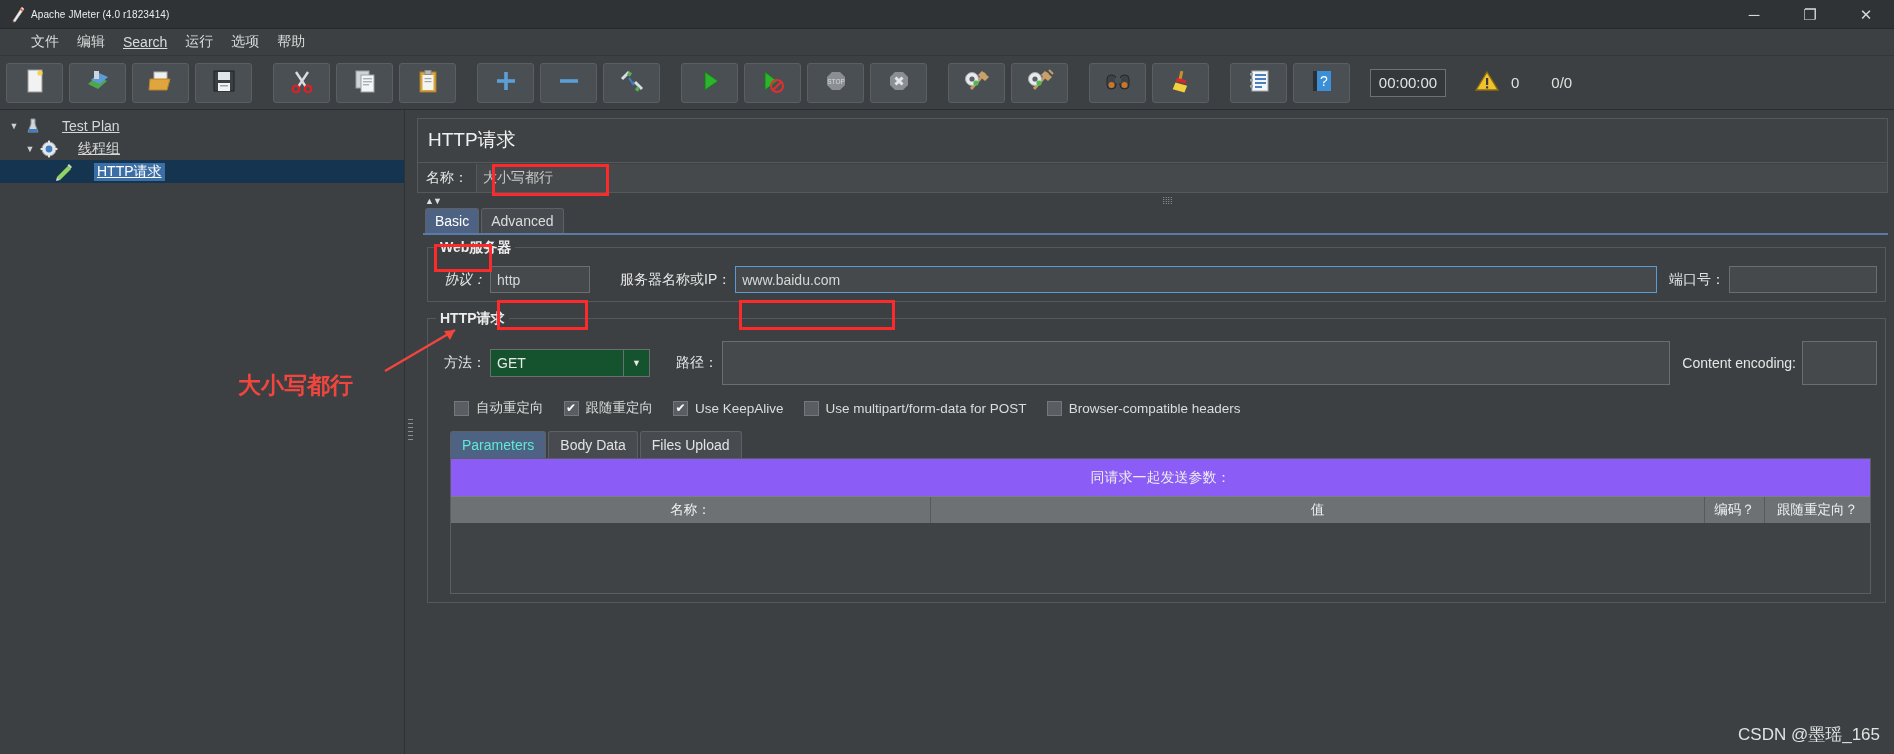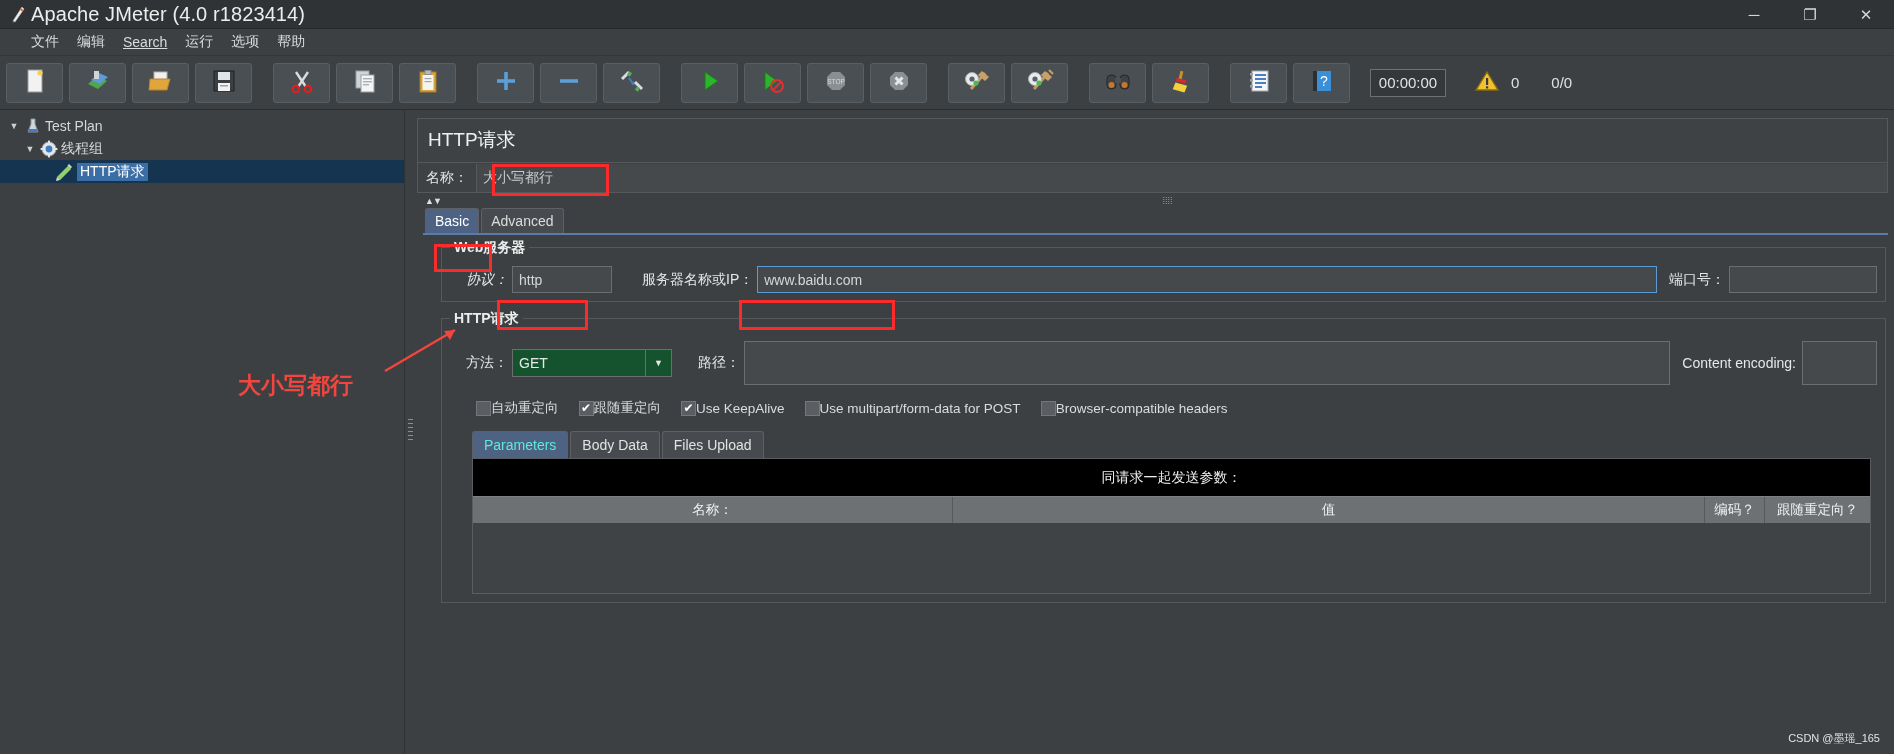--- a/index.html
+++ b/index.html
@@ -13,21 +13,21 @@
   * { box-sizing: border-box; }
 
   
   .titlebar {
     height: 29px; background: #2f3336; color: #e8e8e8;
     display: flex; align-items: center; position: relative;
     border-bottom: 1px solid #26292b;
   }
   .title-icon { width: 22px; margin-left: 7px; text-align:center; font-size: 14px; }
   .title-icon svg { display:block; margin: 0 auto; }
-  .title-text { font-size: 20px; color: #ececec; margin-left: 2px; letter-spacing: .1px; }
+  .title-text { font-size: 10px; color: #ececec; margin-left: 2px; letter-spacing: .1px; }
   .win-btns { position:absolute; right: 0; top:0; height: 29px; display:flex; }
   .win-btn { width: 56px; height: 29px; display:flex; align-items:center; justify-content:center;
              color:#d8d8d8; font-size: 15px; }
 
   
   .menubar {
     height: 27px; background:#3c4043; display:flex; align-items:center;
     padding-left: 22px; border-bottom: 1px solid #33373a;
   }
   .menu-item { color:#dadada; font-size:14px; padding: 2px 9px; cursor: default; }
@@ -56,21 +56,21 @@
   
   .body-area { display:flex; height: calc(754px - 29px - 27px - 54px); background:#3c4043; }
   .tree-pane {
     width: 405px; background:#3c4043; position:relative; border-right:1px solid #2e3234;
     padding-top: 4px;
   }
   .tree-row { display:flex; align-items:center; height: 23px; padding-left: 4px; }
   .tree-row.sel { background:#14344f; }
   .tree-arrow { width: 16px; color:#cfcfcf; font-size: 9px; text-align:center; }
   .tree-ico { width: 22px; display:flex; align-items:center; justify-content:center; }
-  .tree-label { color:#d6d6d6; font-size:14px; margin-left:1px; }
+  .tree-label { color:#d6d6d6; font-size:14px; margin-left:18px;text-decoration:underline; }
   .tree-label.sel { background:#3b6ea5; color:#ffffff; padding: 0 3px; }
 
   .splitter { width: 12px; background:#3c4043; display:flex; align-items:center; justify-content:center; }
   .grip { width:6px; height:30px; }
 
   
   .right-pane { flex: 1; background:#3c4043; padding: 8px 0 0 0; position:relative; overflow:hidden;}
   .panel-box { margin: 0 6px 0 0; border:1px solid #55595c; background:#3e4245; }
   .panel-title { font-size:19px; color:#f0f0f0; padding: 8px 10px 9px 10px; }
 
@@ -88,66 +88,66 @@
   .tab {
     background:#474b4f; border:1px solid #5d6165; border-bottom:none;
     padding: 4px 9px 4px 9px; color:#dcdcdc; font-size:14px; margin-right:2px;
     border-radius: 3px 3px 0 0;
   }
   .tab.active { background:#4e6384; color:#ffffff; }
   .tab-underline { height:2px; background:#5a7ba6; margin: 0 6px 0 6px; }
 
   
   .group {
-    margin: 10px 8px 0 24px; border:1px solid #55595c; position:relative; padding: 14px 8px 8px 20px;
+    margin: 10px 8px 0 10px; border:1px solid #55595c; position:relative; padding: 14px 8px 8px 12px;
   }
   .group > .legend {
     position:absolute; top:-9px; left:8px; background:#3c4043; padding: 0 4px;
     color:#ececec; font-size:14px; font-weight:bold;
   }
   .row { display:flex; align-items:center; gap: 0; }
   .lbl { color:#e6e6e6; font-size:14px; }
   .inp {
     background:#45494c; border:1px solid #6a6e72; color:#d6d6d6;
     height: 27px; display:flex; align-items:center; padding-left:6px; font-size:14px;
   }
   .inp.focus { border:1px solid #5b9bd5; }
   .combo {
     background:#14532d; border:1px solid #6a6e72; height:28px; width:160px;
     display:flex; align-items:center; justify-content:space-between; color:#e8e8e8; font-size:14px;
   }
   .combo .txt { padding-left:6px; }
   .combo .arrow { width:26px; text-align:center; font-size:9px; border-left:1px solid #6a6e72; line-height:26px; }
 
   .checks { display:flex; align-items:center; gap: 20px; margin: 14px 0 0 14px; }
-  .chk { display:flex; align-items:center; gap:0; color:#dcdcdc; font-size:13.5px; }
+  .chk { display:flex; align-items:center; gap:7px; color:#dcdcdc; font-size:13.5px; }
   .chkbox {
     width:15px; height:15px; background:#5a5e62; border:1px solid #74787c;
     display:flex; align-items:center; justify-content:center; color:#ffffff; font-size:12px;
   }
   .chkbox.on { background:#5a5e62; }
 
   .param-tabs { display:flex; align-items:flex-end; margin: 14px 0 0 10px; }
   .ptab {
     background:#474b4f; border:1px solid #5d6165; border-bottom:none; color:#e2e2e2;
     padding: 5px 11px; font-size:14px; margin-right:2px; border-radius:3px 3px 0 0;
   }
   .ptab.active { background:#4e6384; color:#5eead4; }
 
-  .param-area { margin: 0 6px 0 10px; border:1px solid #5a5e62; background:#000000; }
+  .param-area { margin: 0 6px 0 10px; border:1px solid #5a5e62; background:#8b5cf6; }
   .param-title { text-align:center; color:#ededed; font-size:14px; padding: 10px 0 9px 0; }
   .tbl-head { display:flex; background:#6d7174; border-top:1px solid #7c8083; }
   .th { color:#f1f1f1; font-size:13.5px; text-align:center; padding: 4px 0; border-right:1px solid #565a5d; }
 
   
   .anno {
     position:absolute; color:#f2453d; font-size:23px; font-weight:bold; white-space:nowrap;
   }
   .redbox { position:absolute; border:3px solid #fc2b2b; pointer-events:none; }
-  .watermark { position:absolute; right: 14px; bottom: 8px; color:#e2e2e2; font-size:11px; }
+  .watermark { position:absolute; right: 14px; bottom: 8px; color:#e2e2e2; font-size:17px; }
   svg.arrow-svg { position:absolute; left:0; top:0; pointer-events:none; }
 </style>
 </head>
 <body>
 
 <div class="titlebar">
   <span class="title-icon">
     <svg width="16" height="18" viewBox="0 0 16 18">
       <path d="M3 16 L12 2 L14 4 L5 17 Z" fill="#f0f0f0" stroke="#b8b8b8" stroke-width=".6"></path>
       <path d="M3 16 L5 17 L2.5 17.6 Z" fill="#d1593a"></path>

